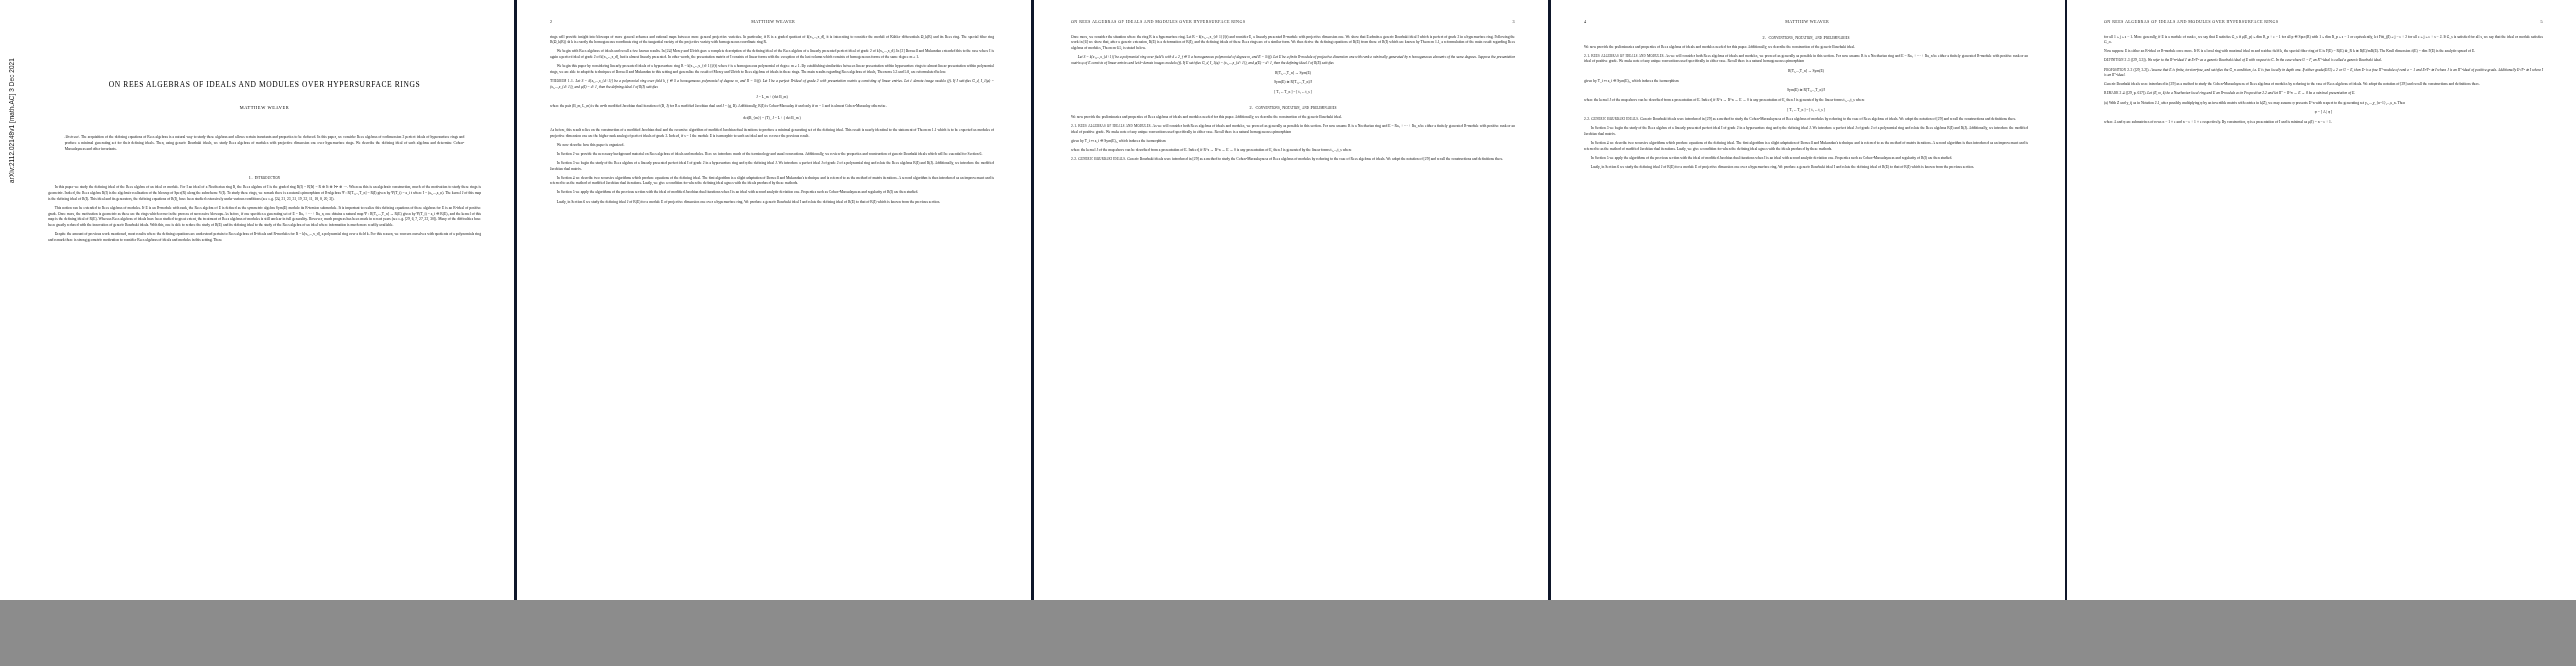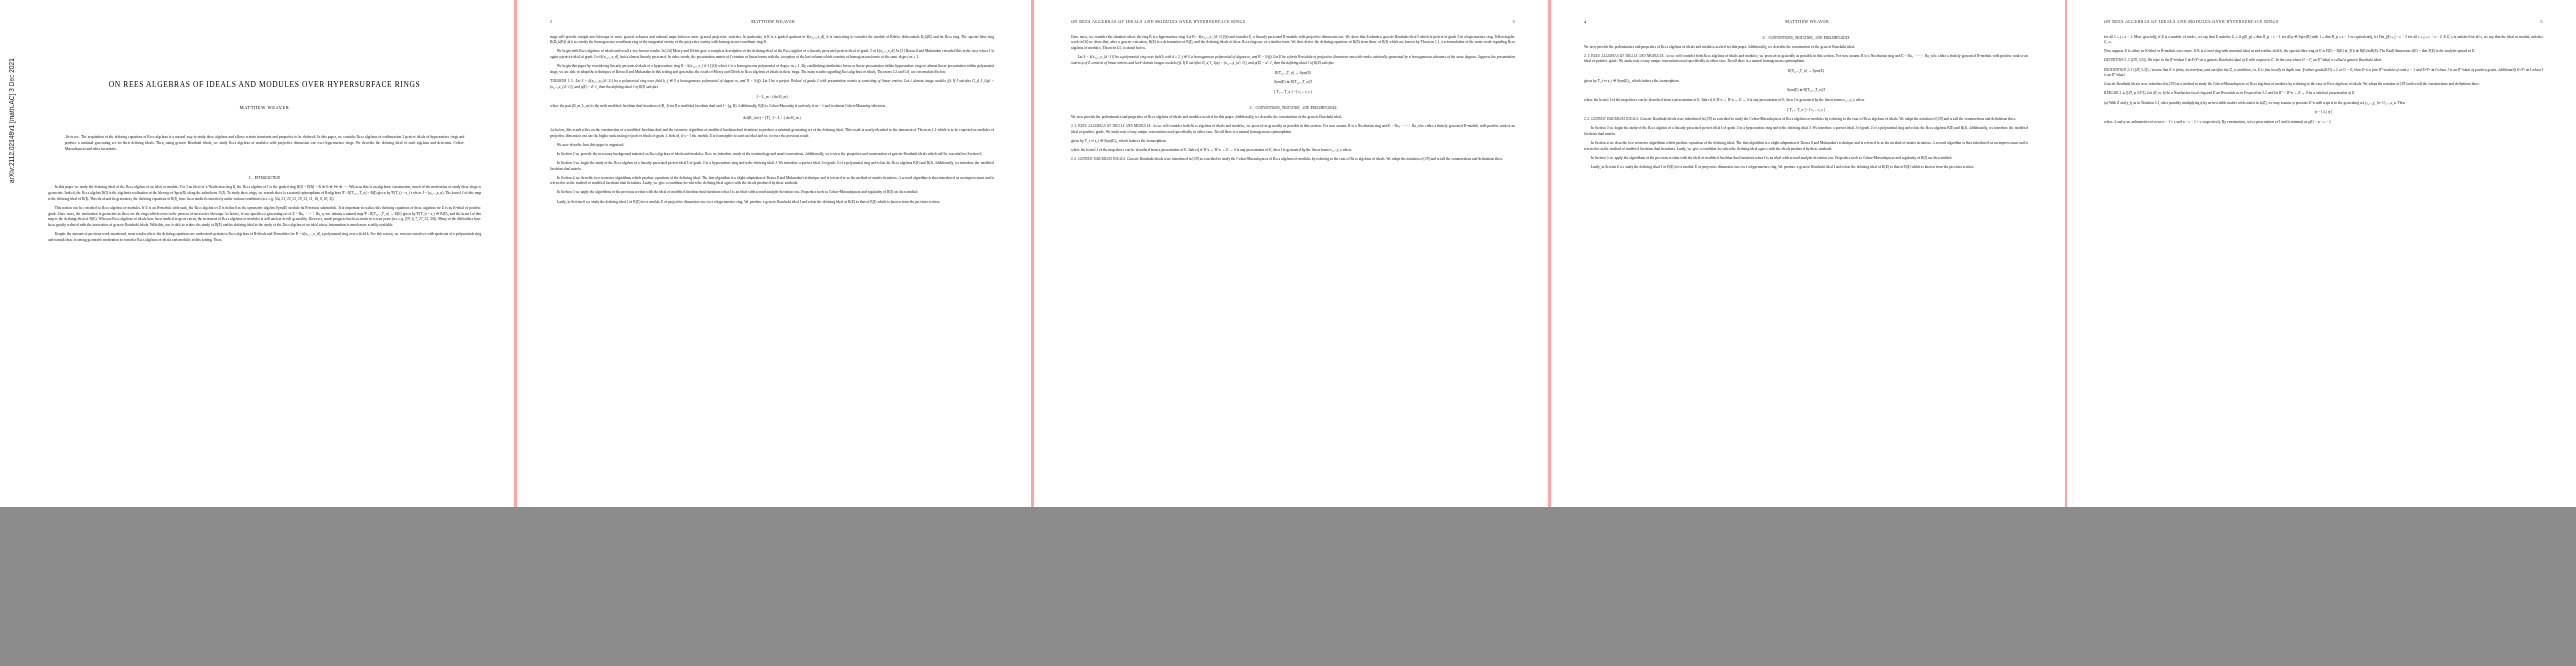--- a/index.html
+++ b/index.html
@@ -1,17 +1,17 @@
 <!DOCTYPE html>
 <html style="font-size:9px"><head>
 <meta charset="utf-8">
 <style>
   html,body{margin:0;padding:0;background:#8c8c8c;}
   body{font-family:"Liberation Serif", serif;}
-  .sheet{width:2576px;height:507px;position:relative;background:#fca5a5;}
+  .sheet{width:2576px;height:600px;position:relative;background:#0f172a;}
   .page{position:absolute;top:0;background:#ffffff;height:667px;box-sizing:border-box;}
   .p1{left:0;width:514px;padding:19px 33px 16.7px 48px;}
   .p2{left:517px;width:514px;padding:19px 37px 16.7px 33px;}
   .p3{left:1034px;width:514px;padding:19px 33px 16.7px 37px;}
   .p4{left:1551px;width:514px;padding:19px 37px 16.7px 33px;}
   .p5{left:2067px;width:509px;padding:19px 33px 16.7px 37px;}
 
   .arxiv{position:absolute;left:7.8px;top:183px;width:233px;transform:rotate(-90deg);transform-origin:0 0;
          font-family:"Liberation Sans", sans-serif;font-size:6.4px;color:#111;letter-spacing:0.1px;white-space:nowrap;}
 

